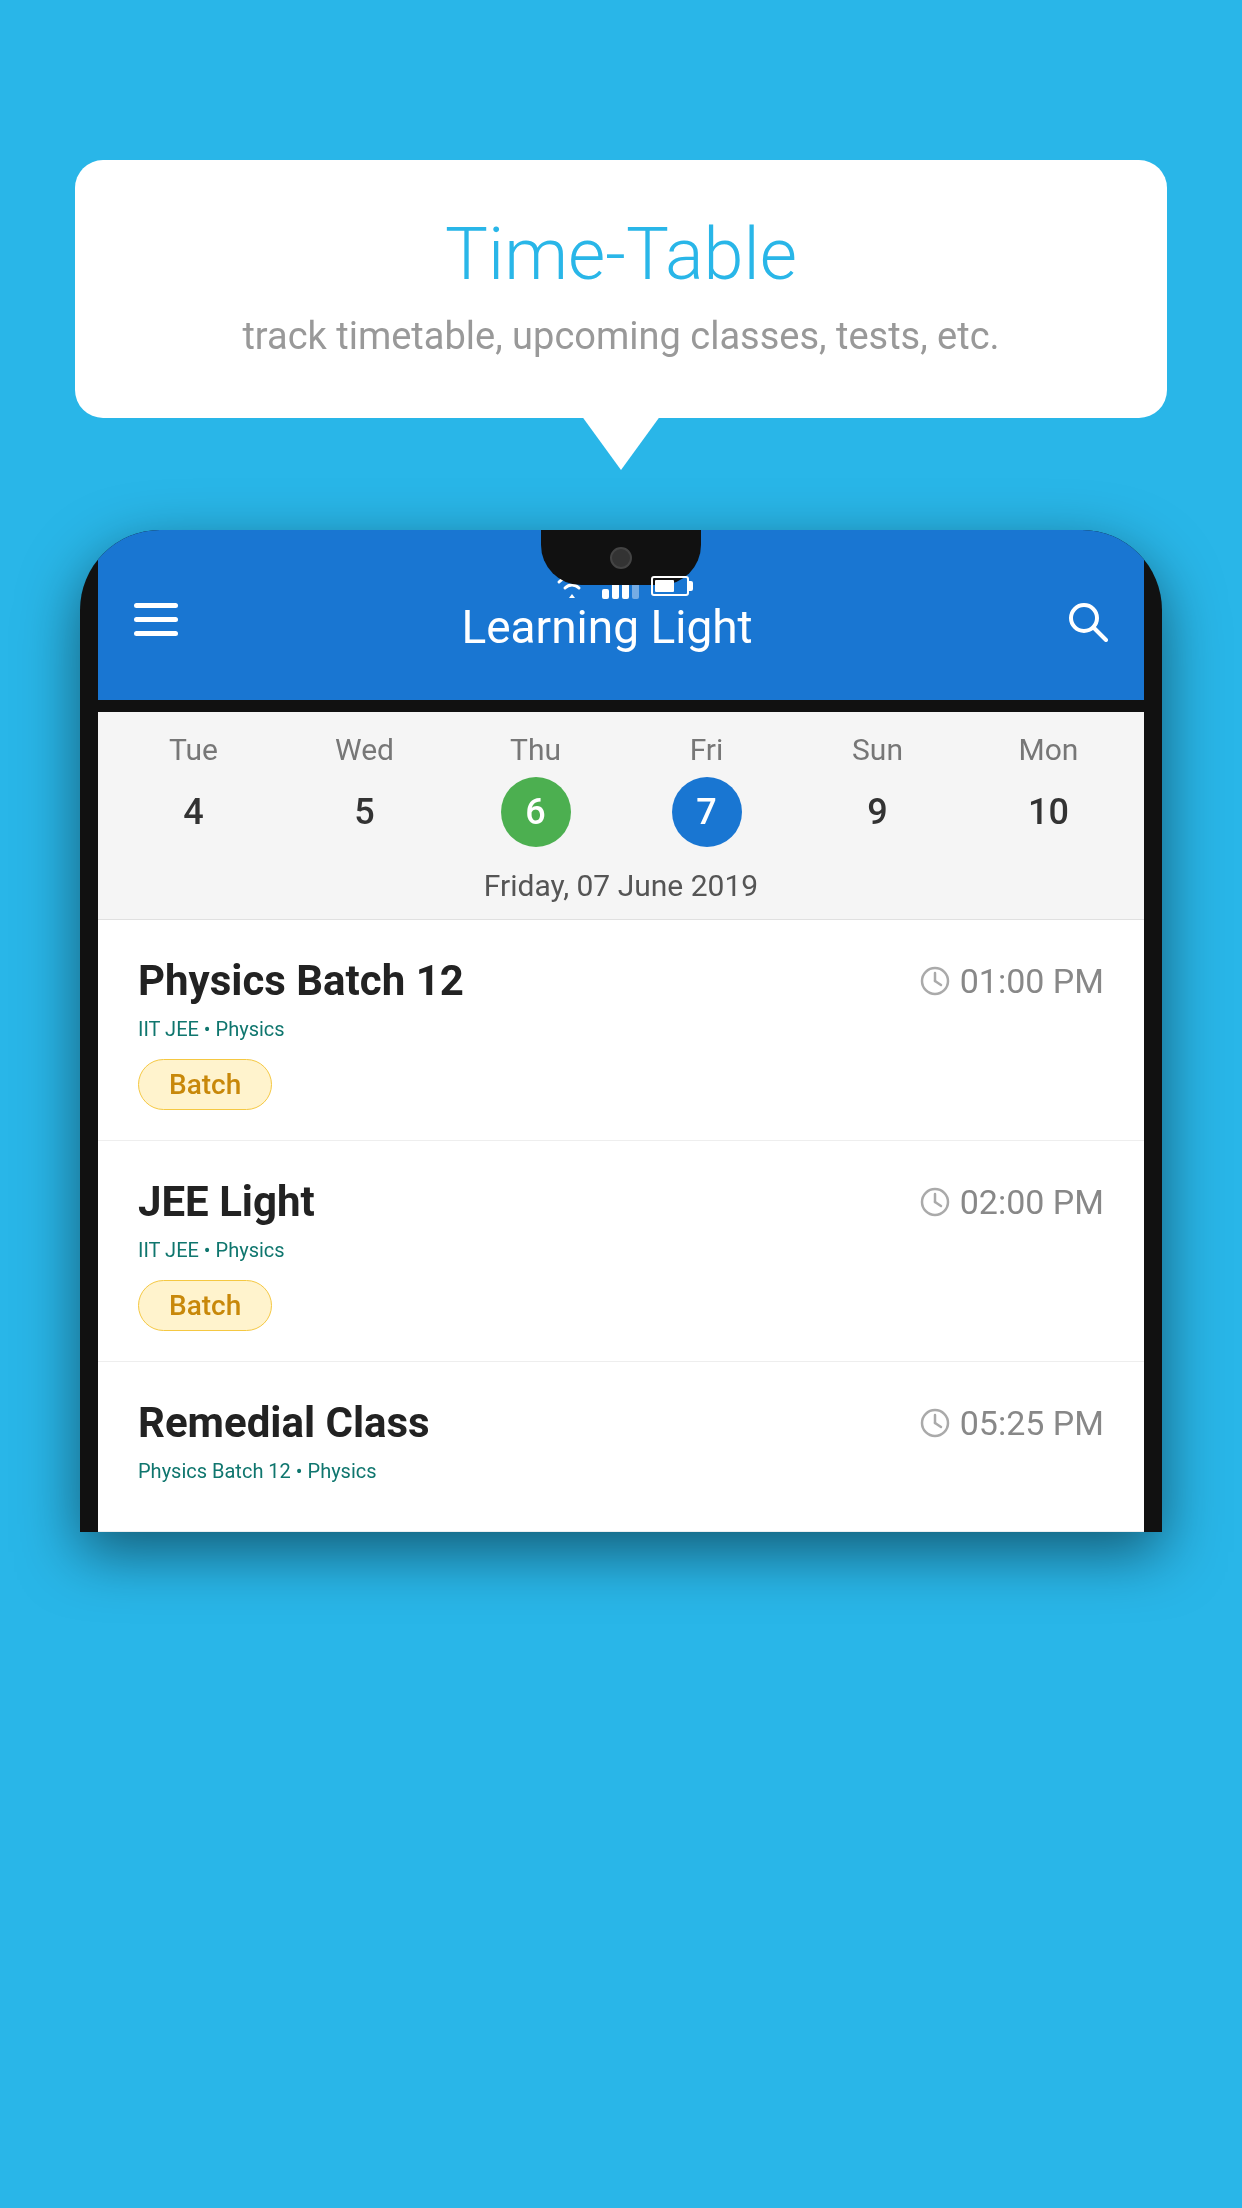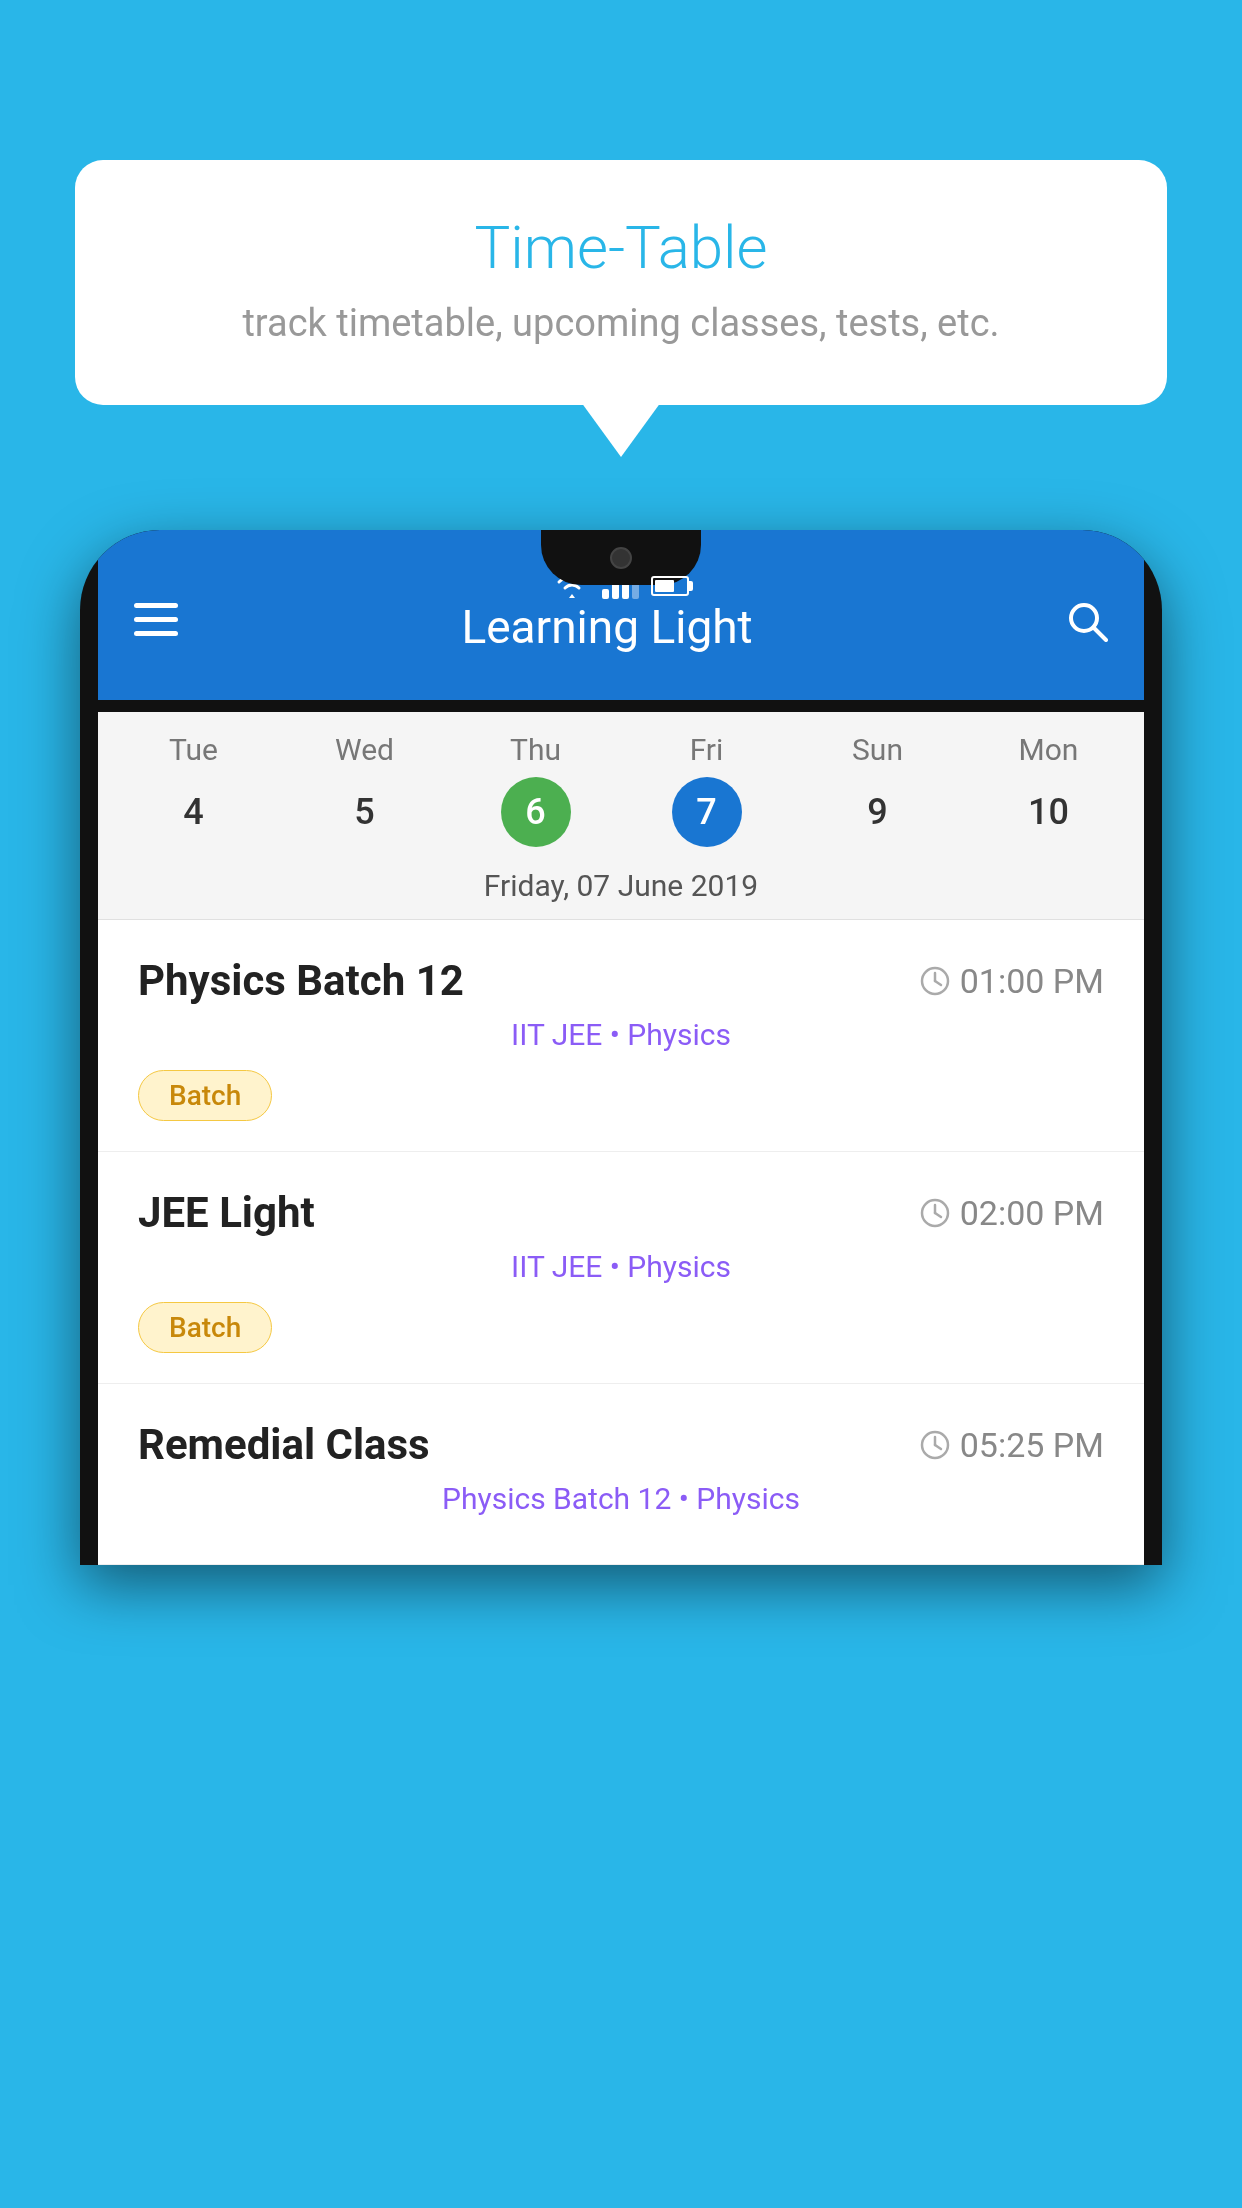--- a/index.html
+++ b/index.html
@@ -32,21 +32,21 @@
       left: 50%;
       transform: translateX(-50%);
       width: 0;
       height: 0;
       border-left: 40px solid transparent;
       border-right: 40px solid transparent;
       border-top: 55px solid white;
     }
 
     .bubble-title {
-      font-size: 60px;
+      font-size: 72px;
       font-weight: 300;
       color: #29b6e8;
       line-height: 1.1;
       margin-bottom: 20px;
     }
 
     .bubble-subtitle {
       font-size: 38px;
       color: #999;
       font-weight: 400;
@@ -276,24 +276,23 @@
 
     .event-time {
       display: flex;
       align-items: center;
       gap: 10px;
       color: #888;
       font-size: 34px;
     }
 
     .event-meta {
-      font-size: 30px;
-      color: #8b5cf6;
+      font-size: 20px;
+      color: #0f766e;
       margin-bottom: 18px;
-      text-align: center;
     }
 
     .batch-badge {
       display: inline-block;
       background: #fff3cd;
       color: #c8880a;
       border: 1.5px solid #f5c842;
       border-radius: 30px;
       padding: 8px 30px;
       font-size: 28px;

